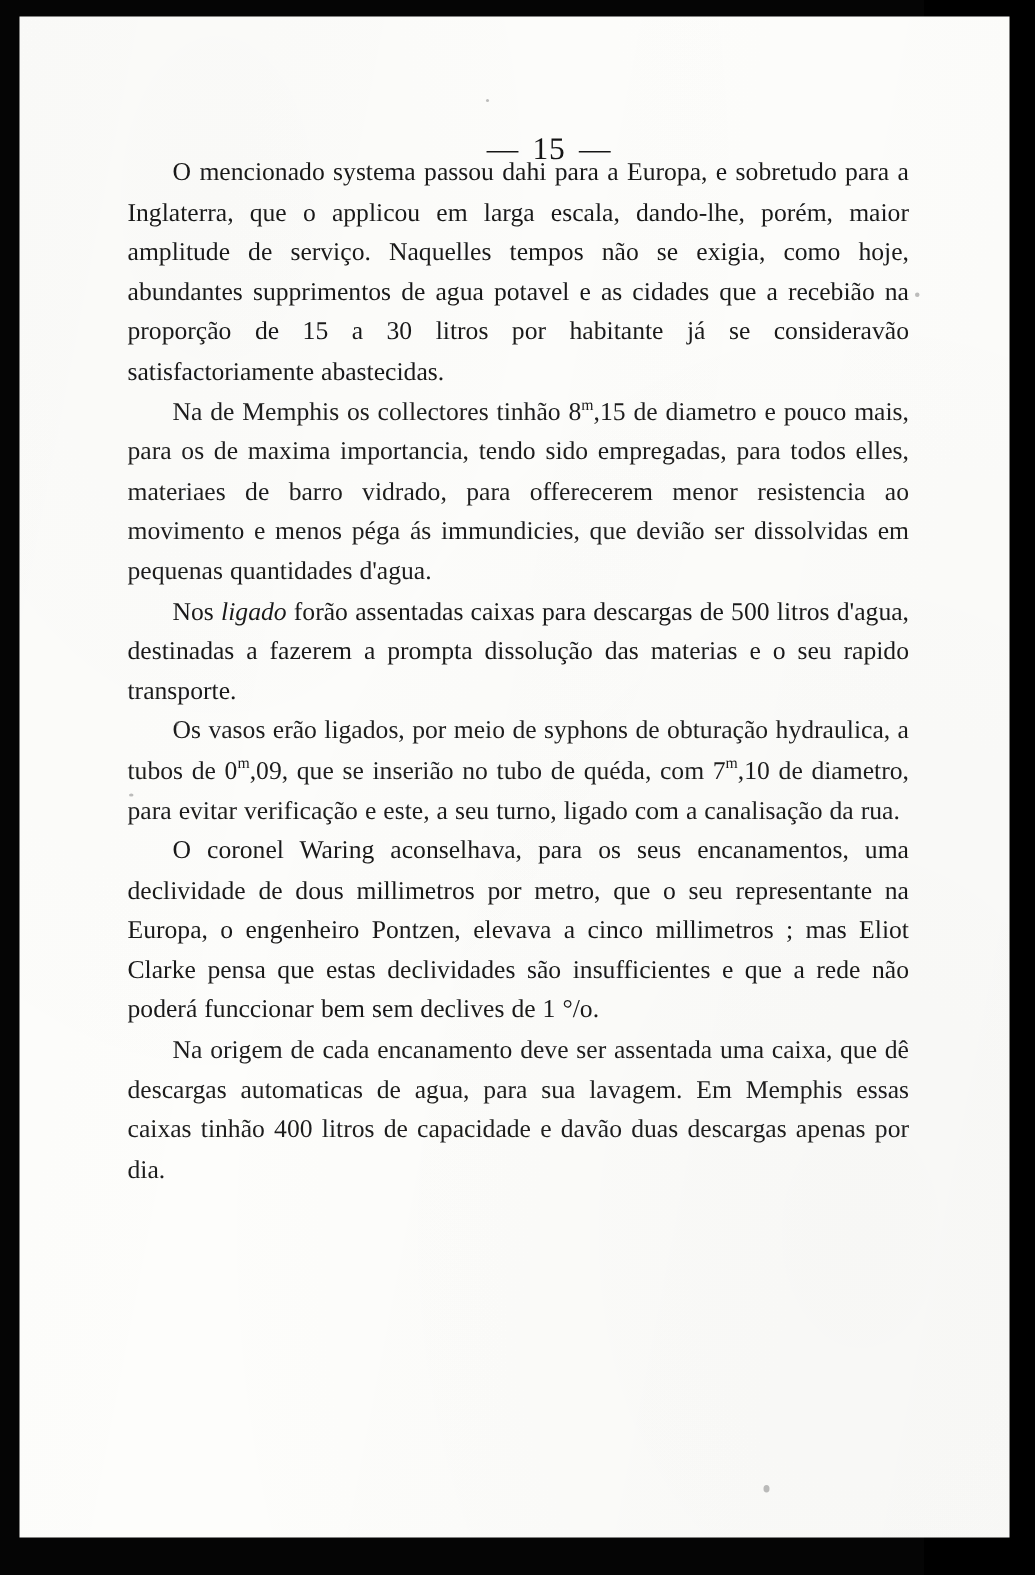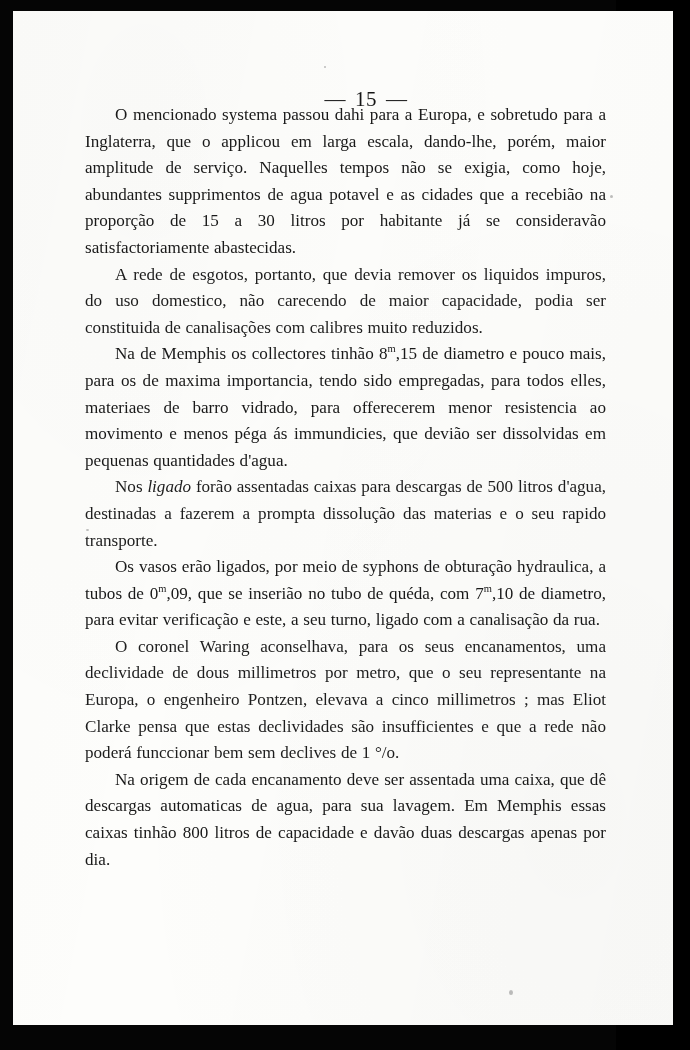--- a/index.html
+++ b/index.html
@@ -135,29 +135,28 @@
     <div id="page-body">
 
       <div class="folio">
         <span class="dash">—</span><span class="num">15</span><span class="dash">—</span>
       </div>
 
       <div class="textblock">
 
         <p class="para"><span>O mencionado systema passou dahi para a Europa, e sobretudo para a Inglaterra, que o applicou em larga escala, dando-lhe, porém, maior amplitude de serviço. Naquelles tempos não se exigia, como hoje, abundantes supprimentos de agua potavel e as cidades que a recebião na proporção de 15 a 30 litros por habitante já se consideravão satisfactoriamente abastecidas.</span></p>
 
-        <p class="para"><span>A rede de esgotos, portanto, que devia remover os liquidos impuros, do uso domestico, não carecendo de maior capacidade, podia ser constituida de canalisações com calibres muito reduzidos.</span></p>
 
         <p class="para"><span>Na de Memphis os collectores tinhão 8</span><span class="sup">m</span><span>,15 de diametro e pouco mais, para os de maxima importancia, tendo sido empregadas, para todos elles, materiaes de barro vidrado, para offerecerem menor resistencia ao movimento e menos péga ás immundicies, que devião ser dissolvidas em pequenas quantidades d'agua.</span></p>
 
         <p class="para"><span>Nos </span><span class="ital">ligado</span><span> forão assentadas caixas para descargas de 500 litros d'agua, destinadas a fazerem a prompta dissolução das materias e o seu rapido transporte.</span></p>
 
         <p class="para"><span>Os vasos erão ligados, por meio de syphons de obturação hydraulica, a tubos de 0</span><span class="sup">m</span><span>,09, que se inserião no tubo de quéda, com 7</span><span class="sup">m</span><span>,10 de diametro, para evitar verificação e este, a seu turno, ligado com a canalisação da rua.</span></p>
 
         <p class="para"><span>O coronel Waring aconselhava, para os seus encanamentos, uma declividade de dous millimetros por metro, que o seu representante na Europa, o engenheiro Pontzen, elevava a cinco millimetros ; mas Eliot Clarke pensa que estas declividades são insufficientes e que a rede não poderá funccionar bem sem declives de 1 </span><span class="permil">°/o</span><span>.</span></p>
 
-        <p class="para"><span>Na origem de cada encanamento deve ser assentada uma caixa, que dê descargas automaticas de agua, para sua lavagem. Em Memphis essas caixas tinhão 800 litros de capacidade e davão duas descargas apenas por dia.</span></p>
+        <p class="para"><span>Na origem de cada encanamento deve ser assentada uma caixa, que dê descargas automaticas de agua, para sua lavagem. Em Memphis essas caixas tinhão 400 litros de capacidade e davão duas descargas apenas por dia.</span></p>
 
 
       </div>
     </div>
   </div>
 </div>
 
 </body></html>

